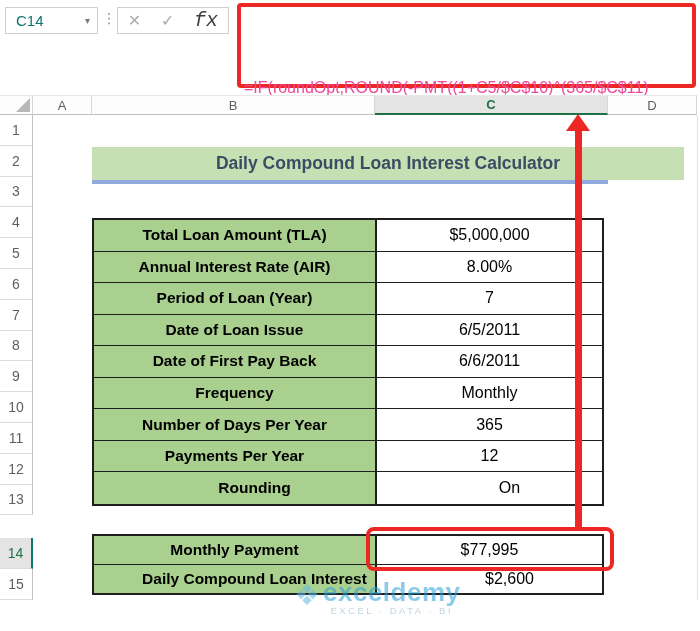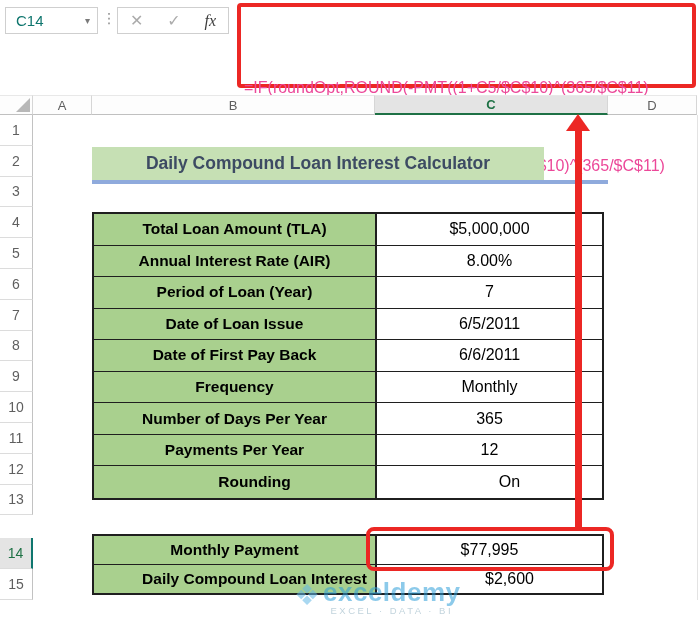--- a/index.html
+++ b/index.html
@@ -9,21 +9,21 @@
 
   
   .namebox { left:5px; top:7px; width:93px; height:27px; border:1px solid #cfcfcf;
              display:flex; align-items:center; }
   .namebox-text { padding-left:10px; font-size:15px; color:#0f766e; flex:1; }
   .namebox-arrow { color:#7a7a7a; font-size:10px; padding-right:7px; }
   .dots { left:102px; top:10px; color:#8a8a8a; font-size:14px; letter-spacing:0; }
   .fxbox { left:117px; top:7px; width:112px; height:27px; border:1px solid #cfcfcf;
            display:flex; align-items:center; justify-content:space-around; }
   .icon-x, .icon-check { color:#ababab; font-size:16px; }
-  .icon-fx { color:#3d3d3d; font-size:16px; font-style:italic; font-family:Liberation Serif, serif; }
+  .icon-fx { color:#3d3d3d; font-size:20px; font-style:italic; font-family:Liberation Mono, monospace; }
   .formula-box { left:237px; top:3px; width:459px; height:85px;
                  border:4px solid #ec2724; border-radius:4px; background:#fff; }
   .formula-text { left:244px; top:7px; width:446px; font-size:16px; color:#ec4899;
                   line-height:26px; white-space:pre;margin-top:16px; }
 
   
   .colhdr { top:95px; height:20px; border-top:1px solid #e8e8e8; border-right:1px solid #d6d6d6;
             border-bottom:1px solid #c0c0c0; background:#fdfdfd; color:#5f5f5f; font-size:13px;
             display:flex; align-items:center; justify-content:center; }
   .colhdr.sel { background:#e4e4e4; color:#1e7145; font-weight:bold;
@@ -32,36 +32,36 @@
                 border-left:14px solid transparent; border-bottom:14px solid #b8b8b8; }
   .rowhdrs { left:0; top:115px; width:33px; height:485px; display:flex; flex-direction:column; }
   .rowhdr { flex:1; box-sizing:border-box; border-right:1px solid #c2c2c2;
             border-bottom:1px solid #dcdcdc; background:#fff; color:#5f5f5f; font-size:14px;
             display:flex; align-items:center; justify-content:center; }
   .rowhdr.sel { background:#e4e4e4; color:#1e7145; font-weight:normal;
                 border-right:2px solid #0f766e;margin-top:23px; }
   .gridline-v { width:1px; background:#e3e3e3; }
 
   
-  .banner { left:92px; top:147px; width:452px; height:33px; background:#c6e0b4;
+  .banner { left:92px; top:147px; width:592px; height:33px; background:#c6e0b4;
             display:flex; align-items:center; justify-content:center;
             font-size:17.5px; font-weight:bold; color:#3d4b63; }
   .banner-underline { left:92px; top:180px; width:516px; height:4px; background:#8faadc; }
 
   .xtable { left:92px; width:512px; background:#fff; border:2px solid #1f1f1f;
             display:grid; grid-template-columns:283px 1fr; }
   .xtable .lbl { background:#a9d08e; font-weight:bold; font-size:15.5px; color:#000;
                  display:flex; align-items:center; justify-content:center;
                  border-right:2px solid #1f1f1f; border-bottom:1.5px solid #1f1f1f;
                  box-sizing:border-box; }
   .xtable .val { background:#fff; font-size:16px; color:#000;
                  display:flex; align-items:center; justify-content:center;
                  border-bottom:1.5px solid #1f1f1f; box-sizing:border-box; }
   .xtable > div:nth-last-child(-n+2) { border-bottom:none;padding-left:40px; }
-  .t-input  { top:212px; height:288px; grid-template-rows:repeat(9,1fr); }
+  .t-input  { top:218px; height:288px; grid-template-rows:repeat(9,1fr); }
   .t-result { top:534px; height:61px;  grid-template-rows:repeat(2,1fr); }
 
   
   .cell-redbox { left:366px; top:527px; width:248px; height:44px;
                  border:4px solid #ec2724; border-radius:8px; z-index:9; }
   .arrow-line { left:575px; top:130px; width:7px; height:400px; background:#ec2724; z-index:8; }
   .arrow-head { left:566px; top:114px; width:0; height:0; z-index:8;
                 border-left:12px solid transparent; border-right:12px solid transparent;
                 border-bottom:17px solid #ec2724; }
 

